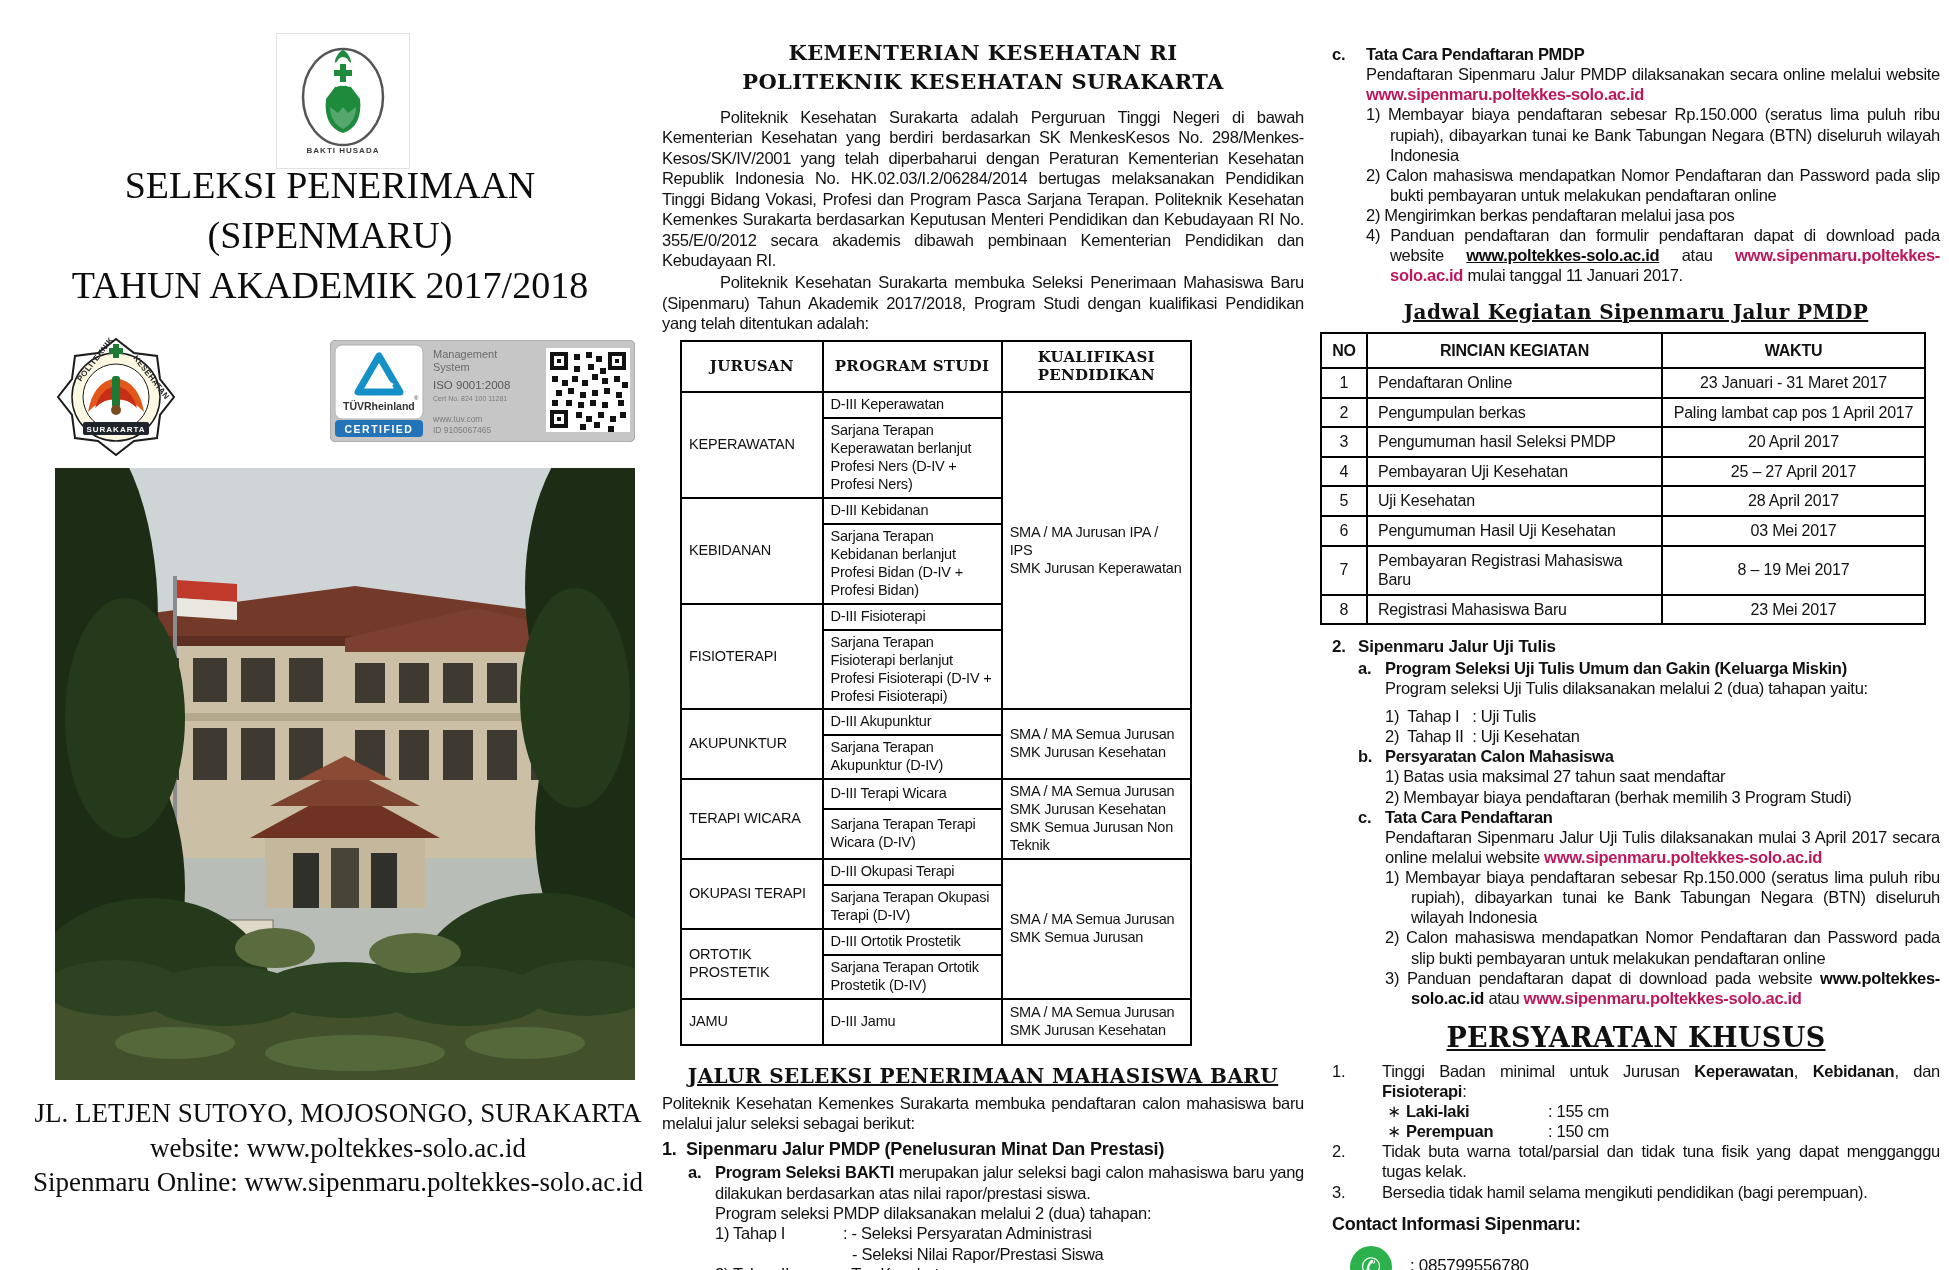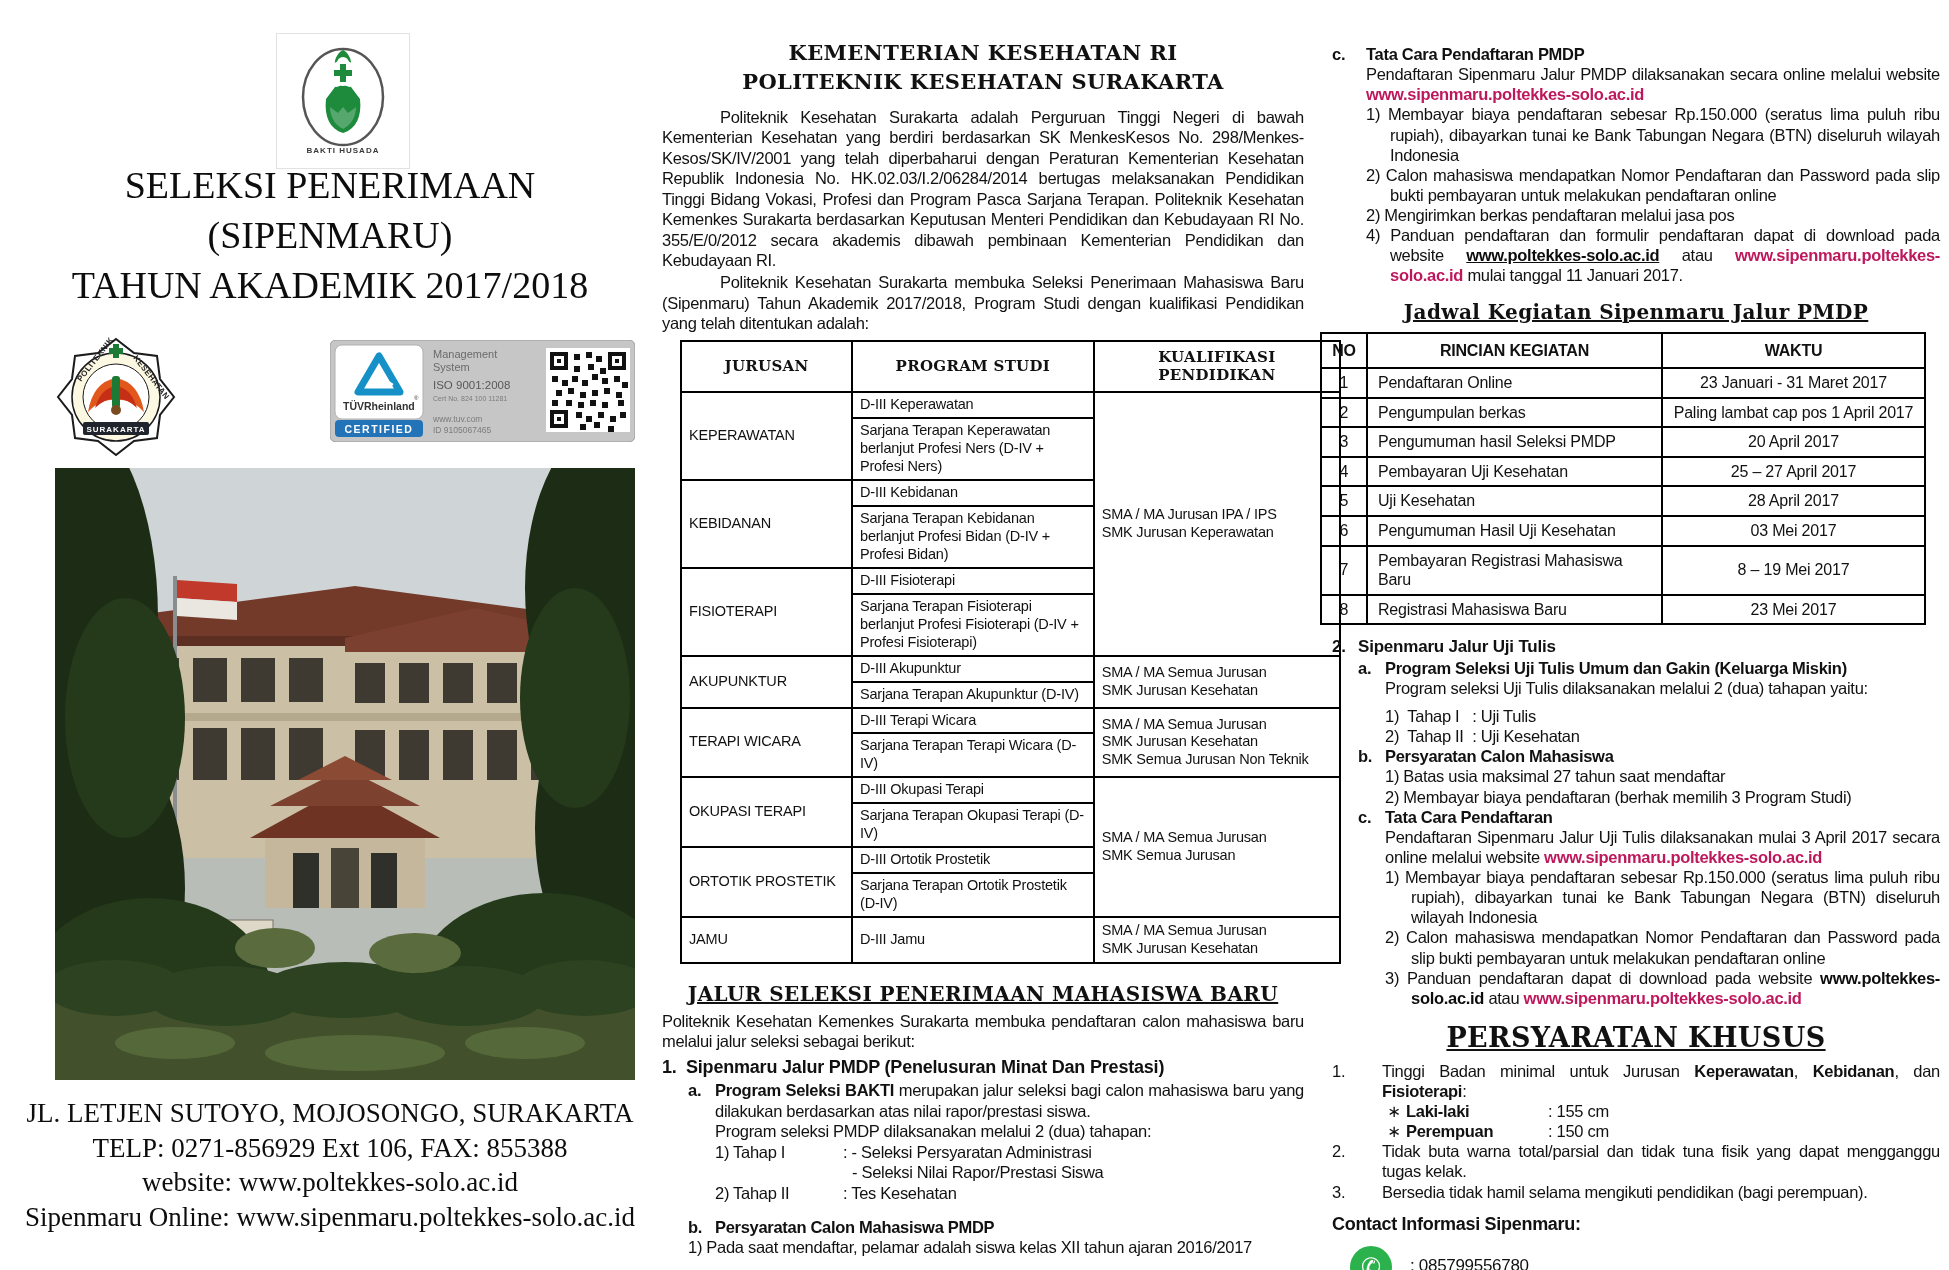--- a/index.html
+++ b/index.html
@@ -10,30 +10,30 @@
   }
   
   .bakti-box { position:absolute; left:276px; top:33px; width:134px; height:136px;
     border:1px solid #e2e2e2; background:#fff; display:flex; align-items:center; justify-content:center; }
   .main-title { position:absolute; left:20px; top:160px; width:620px; text-align:center;
     font-family:"Liberation Serif", serif; font-size:38px; line-height:1.32; color:#0d0d0d; }
   .badges { position:absolute; left:55px; top:336px; width:580px; height:122px; }
   .emblem-box { position:absolute; left:0; top:0; width:122px; height:122px; }
   .tuv-box { position:absolute; left:275px; top:4px; width:305px; height:102px; }
   .photo-box { position:absolute; left:55px; top:468px; width:580px; height:612px; }
-  .address { position:absolute; left:10px; top:1096px; width:640px; text-align:center;
+  .address { position:absolute; left:18px; top:1096px; width:640px; text-align:center;
     font-family:"Liberation Serif", serif; font-size:27px; line-height:1.28; color:#0d0d0d; }
 
   
   .col-mid { position:absolute; left:662px; top:38px; width:642px; font-size:16.5px;
     letter-spacing:-0.3px; line-height:1.24; text-align:justify; }
   .mid-h1 { font-family:"DejaVu Serif", serif; font-weight:bold; font-size:21px;
     letter-spacing:0.4px; text-align:center; line-height:1.4; margin-bottom:10px; }
   .para { text-indent:58px; margin-bottom:2px; }
-  table.prodi { border-collapse:collapse; margin:6px 0 0 18px; width:661px; }
+  table.prodi { border-collapse:collapse; margin:6px 0 0 18px; width:512px; }
   table.prodi th, table.prodi td { border:2px solid #000; padding:3px 7px; }
   table.prodi th { font-family:"DejaVu Serif", serif; font-size:15px; letter-spacing:0.3px;
     text-align:center; padding:6px 4px; }
   table.prodi td { font-size:14.5px; letter-spacing:-0.2px; text-align:left; vertical-align:middle; }
   td.jur { width:150px; } td.pr { width:212px; } td.ku { width:216px; }
   .preline { white-space:pre-line; }
   .shead { font-family:"DejaVu Serif", serif; font-weight:bold; text-align:center;
     text-decoration:underline; letter-spacing:0.4px; }
   .jalur-title { font-size:20px; margin:18px 0 4px 0; }
   .big-item { font-weight:bold; font-size:18px; margin-top:4px; letter-spacing:-0.2px; }
@@ -259,21 +259,20 @@
       </g>
       <g fill="#6f815030">
         <ellipse cx="220" cy="480" rx="40" ry="20" fill="#5a6b3e"></ellipse>
         <ellipse cx="360" cy="485" rx="46" ry="20" fill="#5a6b3e"></ellipse>
       </g>
     </svg>
   </div>
 
   <div class="address">
     <div>JL. LETJEN SUTOYO, MOJOSONGO, SURAKARTA</div>
-    <div>TELP: 0271-856929 Ext 106, FAX: 855388</div>
     <div>website: www.poltekkes-solo.ac.id</div>
     <div>Sipenmaru Online: www.sipenmaru.poltekkes-solo.ac.id</div>
   </div>
 
   <div class="col-mid">
     <div class="mid-h1">
       <div>KEMENTERIAN KESEHATAN RI</div>
       <div>POLITEKNIK KESEHATAN SURAKARTA</div>
     </div>
     <div class="para">Politeknik Kesehatan Surakarta adalah Perguruan Tinggi Negeri di bawah Kementerian Kesehatan yang berdiri berdasarkan SK MenkesKesos No. 298/Menkes-Kesos/SK/IV/2001 yang telah diperbaharui dengan Peraturan Kementerian Kesehatan Republik Indonesia No. HK.02.03/I.2/06284/2014 bertugas melaksanakan Pendidikan Tinggi Bidang Vokasi, Profesi dan Program Pasca Sarjana Terapan. Politeknik Kesehatan Kemenkes Surakarta berdasarkan Keputusan Menteri Pendidikan dan Kebudayaan RI No. 355/E/0/2012 secara akademis dibawah pembinaan Kementerian Pendidikan dan Kebudayaan RI.</div>

